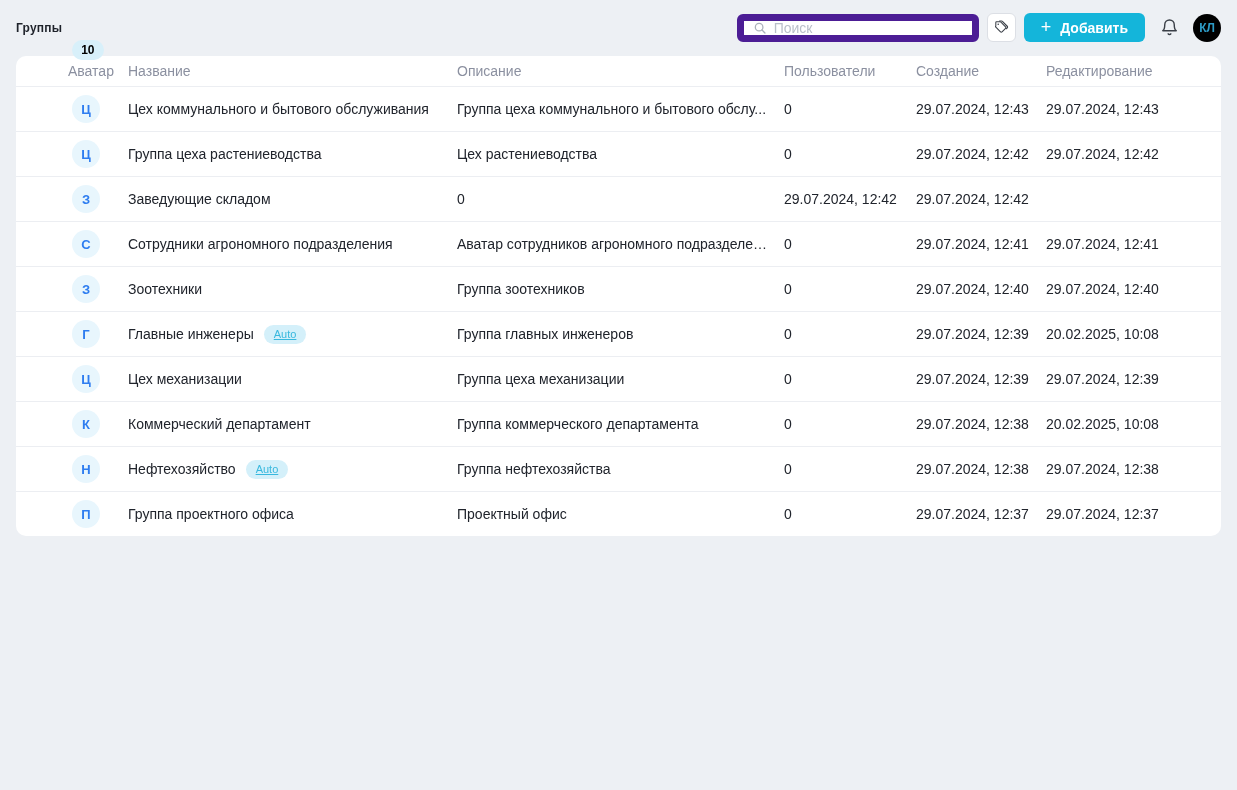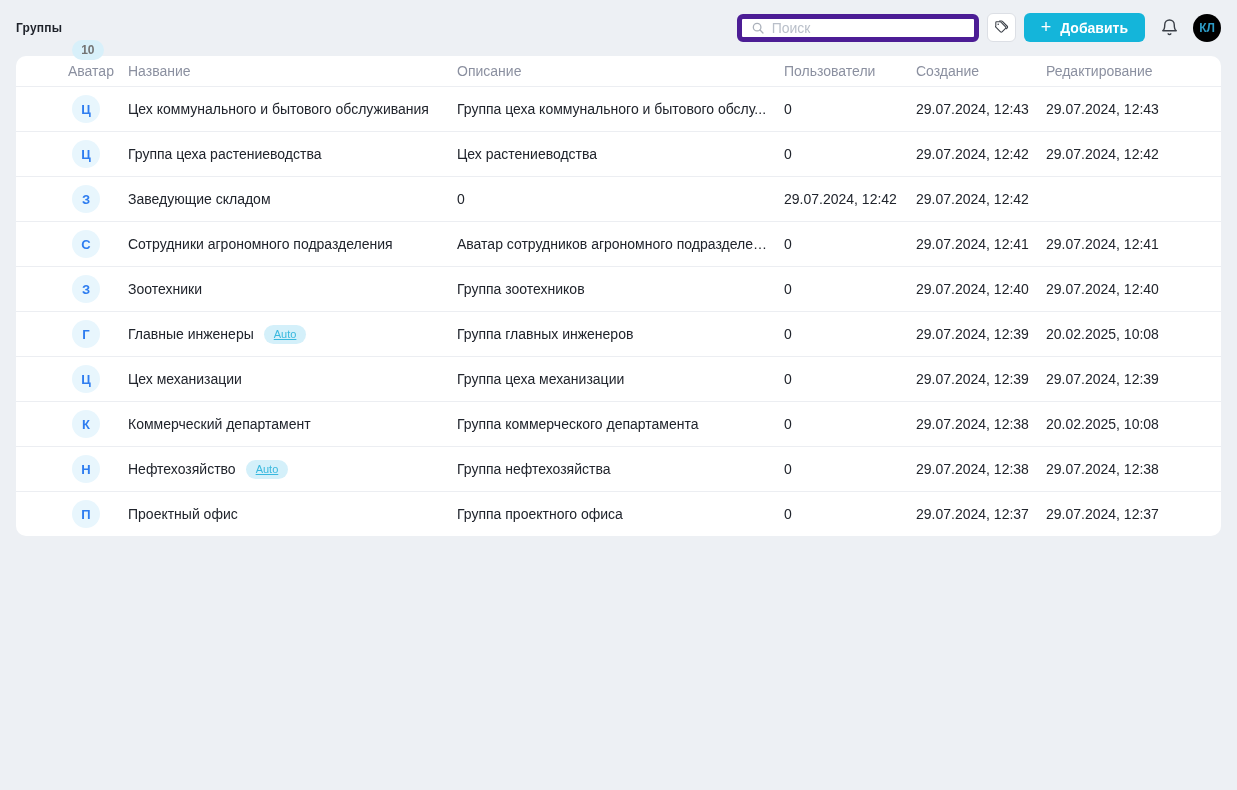--- a/index.html
+++ b/index.html
@@ -20,39 +20,39 @@
   }
   .page-title {
     font-size: 12px;
     font-weight: 700;
     color: #1e222a;
     letter-spacing: .2px;
   }
   .count-badge {
     margin-left: 10px;
     background: #d8f0fa;
-    color: #737373;
+    color: #000000;
     font-size: 12px;
     font-weight: 600;
     border-radius: 12px;
     padding: 4px 9px;
     line-height: 1;
     margin-top: 44px;
   }
   .topbar-right {
     margin-left: auto;
     display: flex;
     align-items: center;
     gap: 8px;
   }
   .search-box {
     width: 242px;
     height: 28px;
     background: #fff;
-    border: 5px solid #4c1d95;
+    border: 7px solid #4c1d95;
     border-radius: 6px;
     display: flex;
     align-items: center;
     padding: 0 9px;
     gap: 7px;
   }
   .search-box svg { flex: 0 0 auto; }
   .search-box input {
     border: none;
     outline: none;
@@ -362,23 +362,23 @@
     <div class="cell">29.07.2024, 12:38</div>
     <div class="cell">29.07.2024, 12:38</div>
   </div>
 
   <div class="grid-row row">
     <div>
       <div class="row-avatar">
         <span>П</span>
       </div>
     </div>
+    <div class="cell">Группа проектного офиса</div>
     <div class="cell name-cell">
       <span>Проектный офис</span>
 
     </div>
-    <div class="cell">Группа проектного офиса</div>
     <div class="cell">0</div>
     <div class="cell">29.07.2024, 12:37</div>
     <div class="cell">29.07.2024, 12:37</div>
   </div>
 </div>
 </div>
 
 </body></html>

